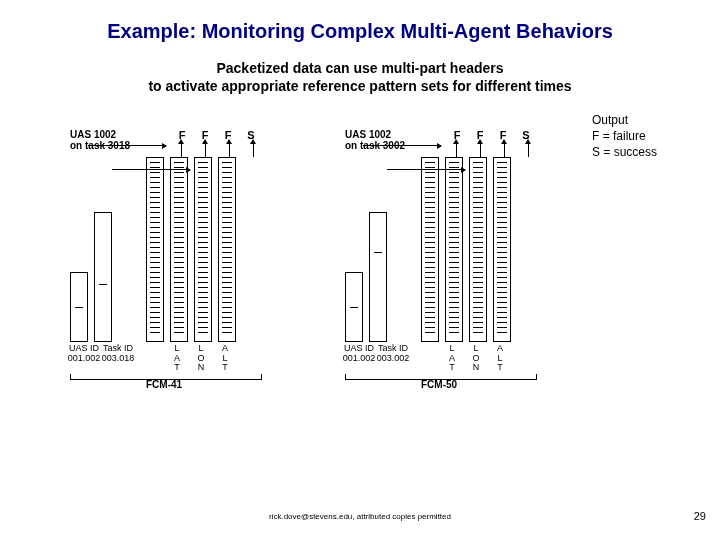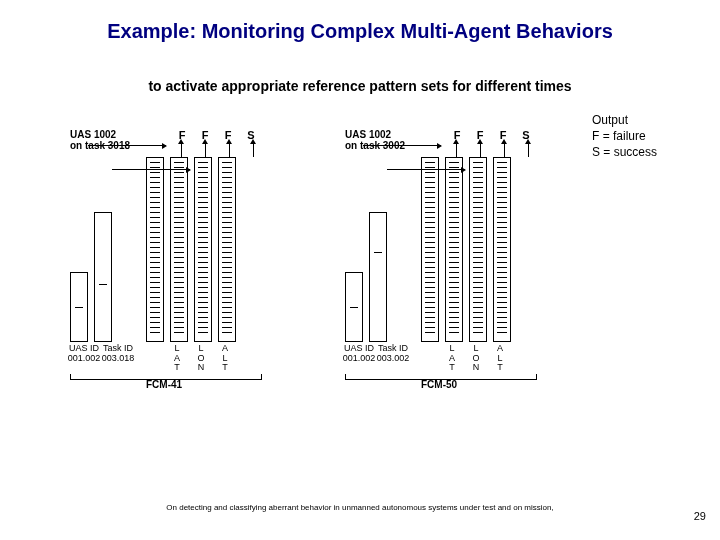--- a/index.html
+++ b/index.html
@@ -152,21 +152,21 @@
     bottom: 18px;
     right: 14px;
     font-size: 11px;
   }
 </style>
 </head>
 <body>
 
 <div class="title">Example: Monitoring Complex Multi-Agent Behaviors</div>
 <div class="subtitle">
-  <br>
+  <span>Packetized data can use multi-part headers</span><br>
   <span>to activate appropriate reference pattern sets for different times</span>
 </div>
 
 <div class="diagram-area">
 
   <div class="fcm-block fcm-left">
     <div class="bar-header">
       <span>UAS 1002</span><br>
       <span>on task 3018</span>
     </div>
@@ -264,16 +264,17 @@
   </div>
 
   <div class="legend">
     <span>Output</span><br>
     <span>F = failure</span><br>
     <span>S = success</span>
   </div>
 </div>
 
 <div class="footer">
-  <span>On detecting and classifying aberrant behavior in unmanned autonomous systems under test and on mission,</span><br>
   <br>
+  <br>
+  <span>rick.dove@stevens.edu, attributed copies permitted</span>
 </div>
 <div class="page-num">29</div>
 
 </body></html>

